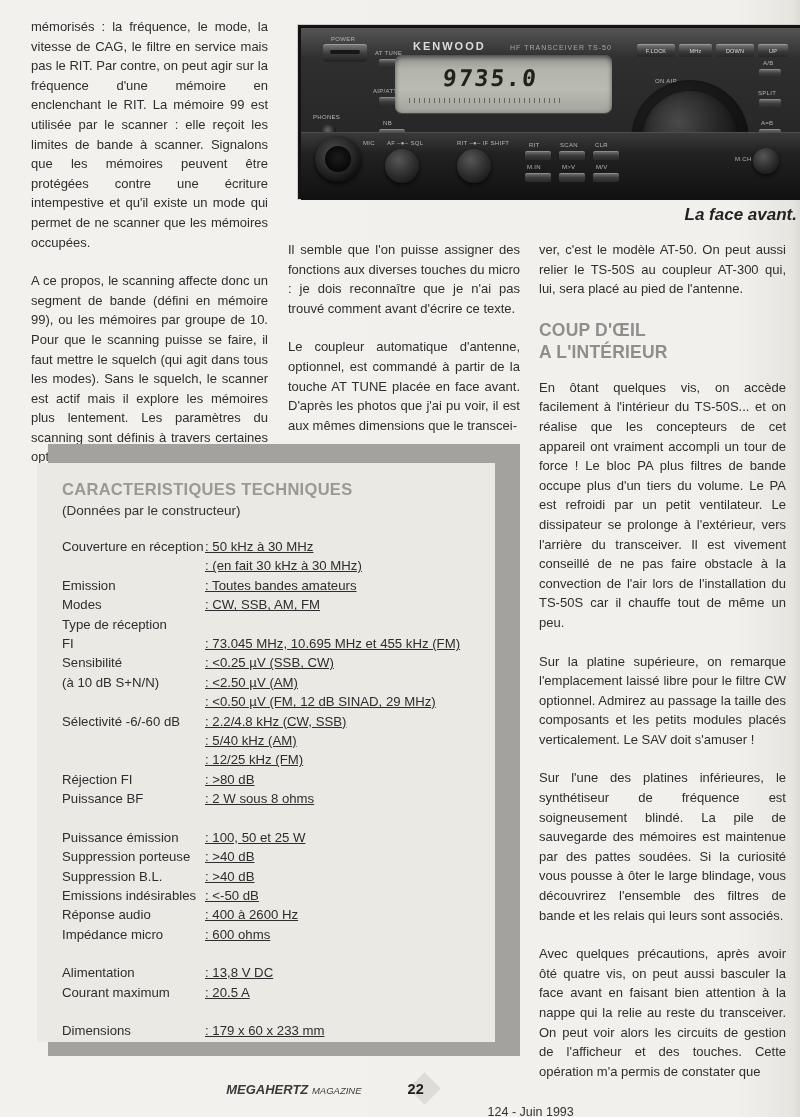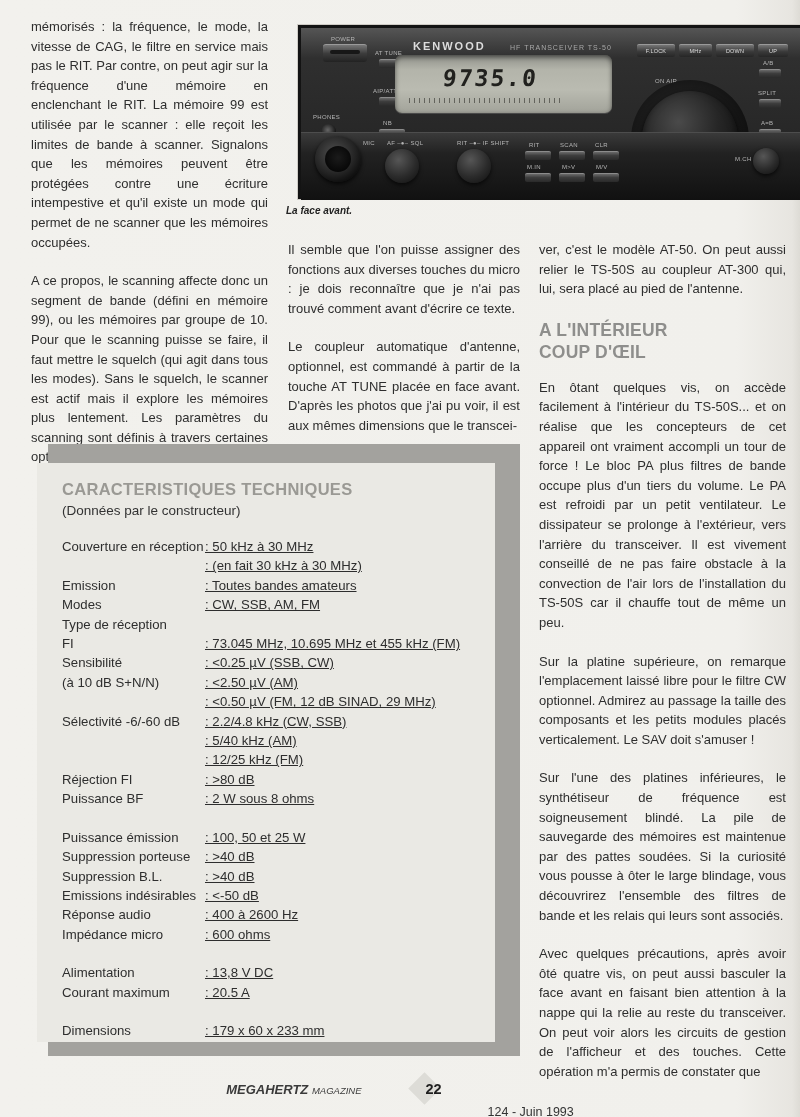--- a/index.html
+++ b/index.html
@@ -18,22 +18,22 @@
     color:#8e8e8c;font-weight:bold;font-size:17.5px;line-height:22px;
     margin:20px 0 15px 0;letter-spacing:.2px;text-align:left;
   }
   
   .photo{
     position:absolute;left:286px;top:25px;width:511px;height:174px;
     background:linear-gradient(180deg,#555 0%,#2f2f2f 18%,#262626 70%,#161616 100%);
     border:3px solid #131313;box-sizing:border-box;box-shadow:0 0 0 1px #cfccc6;margin-left:12px;
   }
   .caption{
-    position:absolute;left:286px;top:205px;width:511px;text-align:left;
-    font-weight:bold;font-style:italic;font-size:10px;color:#222;
+    position:absolute;left:286px;top:205px;width:511px;text-align:right;
+    font-weight:bold;font-style:italic;font-size:17px;color:#222;
   }
   .r{position:absolute;box-sizing:border-box;}
   .rlabel{position:absolute;font-size:6px;color:#b5b5b5;letter-spacing:.3px;white-space:nowrap;}
   .rbtn{
     position:absolute;background:linear-gradient(180deg,#6a6a6a,#3c3c3c 45%,#2a2a2a);
     border-radius:2px;border-top:1px solid #8b8b8b;
   }
   .rbtn-l{width:26px;height:8px;}
   .rtopbtn{
     position:absolute;height:12px;background:linear-gradient(180deg,#757575,#3a3a3a 55%,#262626);
@@ -104,21 +104,21 @@
   .spec-row{display:flex;font-size:13.2px;line-height:19.4px;color:#2e2e2e;}
   .spec-label{flex:0 0 143px;}
   .spec-value{flex:1;text-decoration:underline;}
   
   .footer{
     position:absolute;left:0;top:1076px;width:100%;height:26px;
     display:flex;align-items:center;justify-content:center;gap:46px;color:#333;
   }
   .footer .mag{font-style:italic;font-size:13px;font-weight:bold;color:#3a3a3a;}
   .footer .mag .small{font-size:9.5px;font-weight:normal;}
-  .page-num-wrap{position:relative;width:34px;height:26px;display:flex;align-items:center;justify-content:flex-end;}
+  .page-num-wrap{position:relative;width:34px;height:26px;display:flex;align-items:center;justify-content:flex-start;}
   .page-num-diamond{
     position:absolute;left:5px;top:1px;width:23px;height:23px;background:#dddcd7;
     transform:rotate(45deg);
   }
   .page-num{position:relative;font-weight:bold;font-size:14.5px;color:#1e1e1e;}
   .issue{font-size:12.5px;color:#333;margin-top:46px;}
 </style>
 </head>
 <body>
 
@@ -199,22 +199,22 @@
   <div class="caption">La face avant.</div>
 
   <div class="col col-mid">
     <p>Il semble que l'on puisse assigner des fonctions aux diverses touches du micro : je dois reconnaître que je n'ai pas trouvé comment avant d'écrire ce texte.</p>
     <p>Le coupleur automatique d'antenne, optionnel, est commandé à partir de la touche AT TUNE placée en face avant. D'après les photos que j'ai pu voir, il est aux mêmes dimensions que le transcei-</p>
   </div>
 
   <div class="col col-right">
     <p>ver, c'est le modèle AT-50. On peut aussi relier le TS-50S au coupleur AT-300 qui, lui, sera placé au pied de l'antenne.</p>
     <div class="section-heading">
+      <span style="display:block;">COUP D'ŒIL</span>
       <span style="display:block;">A L'INTÉRIEUR</span>
-      <span style="display:block;">COUP D'ŒIL</span>
     </div>
     <p>En ôtant quelques vis, on accède facilement à l'intérieur du TS-50S... et on réalise que les concepteurs de cet appareil ont vraiment accompli un tour de force ! Le bloc PA plus filtres de bande occupe plus d'un tiers du volume. Le PA est refroidi par un petit ventilateur. Le dissipateur se prolonge à l'extérieur, vers l'arrière du transceiver. Il est vivement conseillé de ne pas faire obstacle à la convection de l'air lors de l'installation du TS-50S car il chauffe tout de même un peu.</p>
     <p>Sur la platine supérieure, on remarque l'emplacement laissé libre pour le filtre CW optionnel. Admirez au passage la taille des composants et les petits modules placés verticalement. Le SAV doit s'amuser !</p>
     <p>Sur l'une des platines inférieures, le synthétiseur de fréquence est soigneusement blindé. La pile de sauvegarde des mémoires est maintenue par des pattes soudées. Si la curiosité vous pousse à ôter le large blindage, vous découvrirez l'ensemble des filtres de bande et les relais qui leurs sont associés.</p>
     <p>Avec quelques précautions, après avoir ôté quatre vis, on peut aussi basculer la face avant en faisant bien attention à la nappe qui la relie au reste du transceiver. On peut voir alors les circuits de gestion de l'afficheur et des touches. Cette opération m'a permis de constater que</p>
   </div>
 
   <div class="specs-shadow"></div>
   <div class="specs-box">
     <h2 class="specs-title">CARACTERISTIQUES TECHNIQUES</h2>

